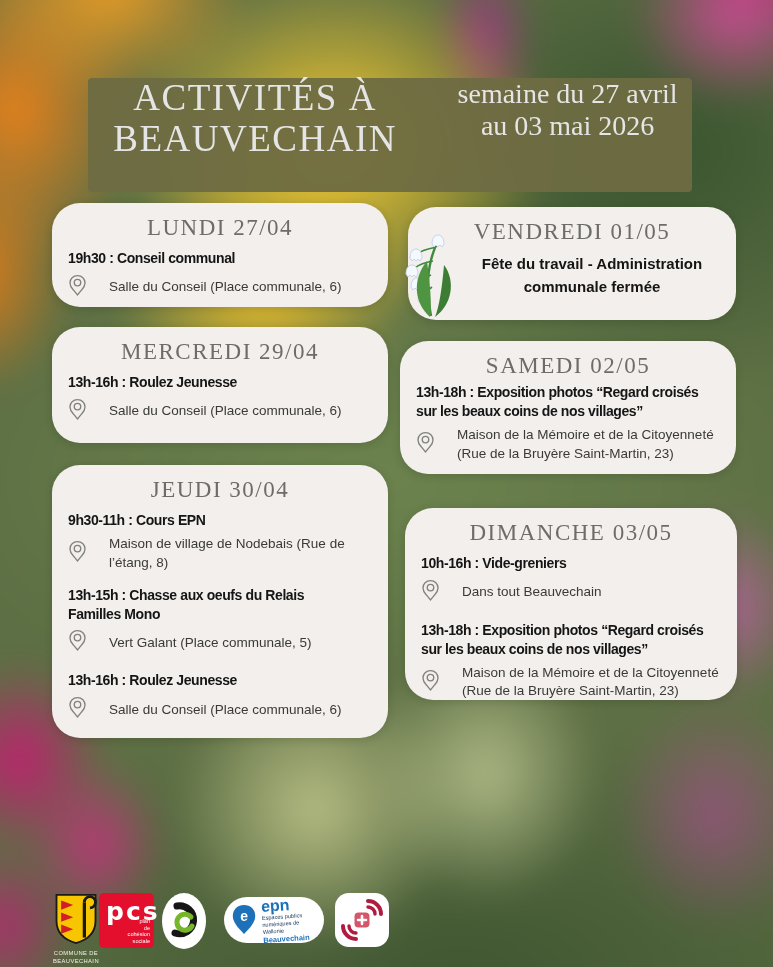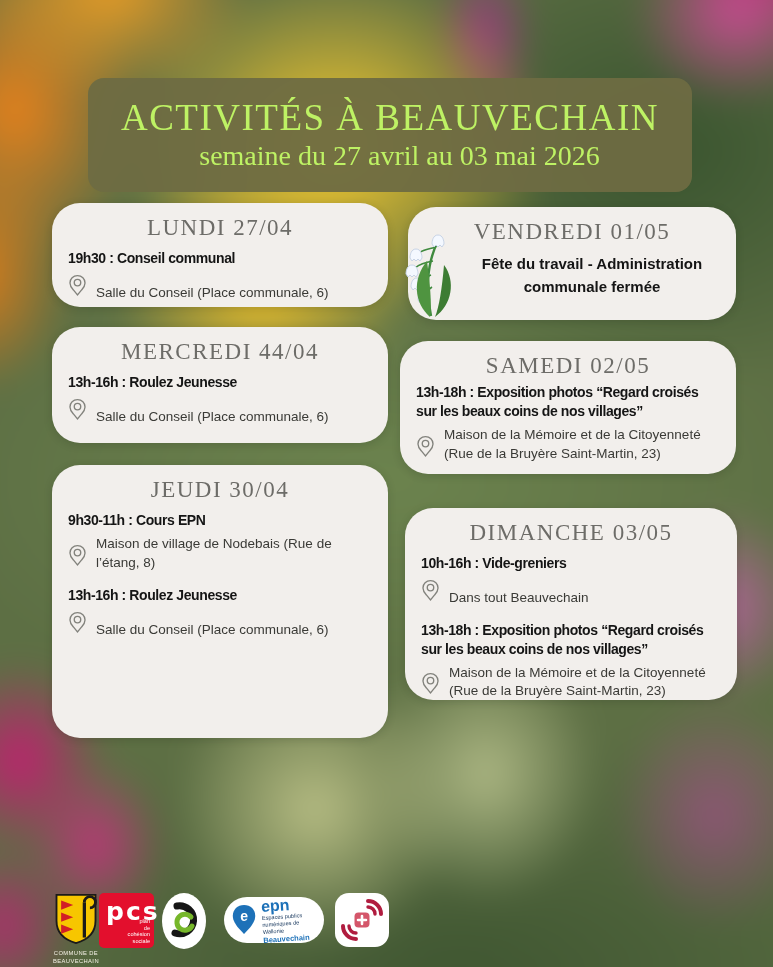--- a/index.html
+++ b/index.html
@@ -22,34 +22,34 @@
         radial-gradient(600px 320px at 420px 520px, rgba(120,148,86,.55), rgba(120,148,86,0) 75%),
         radial-gradient(120px 140px at 60px 800px,  rgba(200,25,115,.92), rgba(200,25,115,0) 70%),
         radial-gradient(100px 120px at 135px 885px, rgba(205,45,130,.85), rgba(205,45,130,0) 70%),
         radial-gradient(95px 115px at 45px 965px,   rgba(195,30,120,.8),  rgba(195,30,120,0) 70%),
         radial-gradient(200px 200px at 355px 850px, rgba(226,226,162,.7), rgba(226,226,162,0) 72%),
         radial-gradient(160px 180px at 525px 815px, rgba(232,236,178,.6), rgba(232,236,178,0) 72%),
         radial-gradient(120px 140px at 765px 645px, rgba(195,95,170,.8),  rgba(195,95,170,0) 70%),
         radial-gradient(145px 165px at 755px 855px, rgba(178,72,152,.6),  rgba(178,72,152,0) 70%),
         radial-gradient(700px 320px at 500px 1010px,rgba(48,74,40,.65),   rgba(48,74,40,0) 78%);}
   
-  .banner{position:absolute;left:88px;top:78px;width:604px;height:114px;border-radius:16px;
-          background:rgba(110,107,66,.95);color:#bef264;text-align:center;
-          display:flex;flex-direction:column;justify-content:center;gap:2px;}
+  .banner{position:absolute;left:88px;top:78px;width:604px;height:114px;border-radius:4px;
+          background:rgba(110,107,66,.95);color:#e5e5e5;text-align:center;
+          display:flex;flex-direction:row;justify-content:center;gap:2px;}
   .banner h1{margin:0;font-family:"Liberation Serif",serif;font-weight:400;font-size:37px;
              letter-spacing:1.5px;line-height:1.1;}
   .banner p{margin:0;font-family:"Liberation Serif",serif;font-weight:400;font-size:28px;line-height:1.15;padding-left:19px;}
   
   .card{position:absolute;background:#f2efec;border-radius:28px;box-sizing:border-box;
         padding:8px 16px 10px;box-shadow:0 2px 8px rgba(30,40,20,.18);}
   .day{margin:4px 0 8px;text-align:center;font-family:"Liberation Serif",serif;font-weight:400;
        font-size:23px;letter-spacing:1.5px;color:#6d6c68;}
   .etitle{margin:0 0 5px;font-weight:700;font-size:14px;letter-spacing:-0.4px;color:#151515;
           line-height:1.35;white-space:pre-line;}
-  .loc{display:flex;align-items:flex-end;gap:9px;color:#3a3a36;font-size:13.5px;line-height:1.4;}
+  .loc{display:flex;align-items:center;gap:22px;color:#3a3a36;font-size:13.5px;line-height:1.4;}
   .loc-text{white-space:pre-line;}
   .pin{flex:0 0 auto;margin-top:1px;}
   .event + .event{margin-top:13px;}
   .note{margin:6px 4px 0 44px;font-weight:700;font-size:15px;color:#151515;text-align:center;
         line-height:1.5;white-space:pre-line;}
   .lily{position:absolute;left:-8px;top:16px;}
   
   .logos{position:absolute;left:0;top:888px;width:773px;height:79px;margin-left:36px;}
   .blason{position:absolute;left:15px;top:5px;width:50px;text-align:center;}
   .blason-caption{color:#f5f2e6;font-size:5.8px;letter-spacing:.4px;line-height:1.35;
@@ -112,21 +112,21 @@
         <path d="M30 94C14 80 12 56 27 38C30 62 32 80 30 94Z" fill="#4f9440"></path>
         <path d="M35 94C52 82 56 58 44 42C42 66 39 84 35 94Z" fill="#3d7c33"></path>
       </svg>
     </span>
     <h2 class="day">VENDREDI 01/05</h2>
     <p class="note">Fête du travail - Administration
 communale fermée</p>
   </section>
 
   <section class="card" style="left:52px;top:327px;width:336px;height:116px">
-    <h2 class="day">MERCREDI 44/04</h2>
+    <h2 class="day">MERCREDI 29/04</h2>
     <div class="event">
       <p class="etitle">13h-16h : Roulez Jeunesse</p>
       <div class="loc">
         <span class="pin">
           <svg width="19" height="23" viewBox="0 0 24 29">
               <path d="M12 2C6.5 2 2.5 6 2.5 11.2c0 3.4 1.9 6.3 4.3 8.9L12 26.5l5.2-6.4c2.4-2.6 4.3-5.5 4.3-8.9C21.5 6 17.5 2 12 2Z" fill="none" stroke="#82827c" stroke-width="1.7"></path>
               <circle cx="12" cy="10.8" r="4.1" fill="none" stroke="#82827c" stroke-width="1.7"></circle>
             </svg>
         </span>
         <span class="loc-text">Salle du Conseil (Place communale, 6)</span>
@@ -158,20 +158,33 @@
       <p class="etitle">9h30-11h : Cours EPN</p>
       <div class="loc">
         <span class="pin">
           <svg width="19" height="23" viewBox="0 0 24 29">
               <path d="M12 2C6.5 2 2.5 6 2.5 11.2c0 3.4 1.9 6.3 4.3 8.9L12 26.5l5.2-6.4c2.4-2.6 4.3-5.5 4.3-8.9C21.5 6 17.5 2 12 2Z" fill="none" stroke="#82827c" stroke-width="1.7"></path>
               <circle cx="12" cy="10.8" r="4.1" fill="none" stroke="#82827c" stroke-width="1.7"></circle>
             </svg>
         </span>
         <span class="loc-text">Maison de village de Nodebais (Rue de
 l’étang, 8)</span>
+      </div>
+    </div>
+    <div class="event">
+      <p class="etitle">13h-15h : Chasse aux oeufs du Relais
+Familles Mono</p>
+      <div class="loc">
+        <span class="pin">
+          <svg width="19" height="23" viewBox="0 0 24 29">
+              <path d="M12 2C6.5 2 2.5 6 2.5 11.2c0 3.4 1.9 6.3 4.3 8.9L12 26.5l5.2-6.4c2.4-2.6 4.3-5.5 4.3-8.9C21.5 6 17.5 2 12 2Z" fill="none" stroke="#82827c" stroke-width="1.7"></path>
+              <circle cx="12" cy="10.8" r="4.1" fill="none" stroke="#82827c" stroke-width="1.7"></circle>
+            </svg>
+        </span>
+        <span class="loc-text">Vert Galant (Place communale, 5)</span>
       </div>
     </div>
     <div class="event">
       <p class="etitle">13h-16h : Roulez Jeunesse</p>
       <div class="loc">
         <span class="pin">
           <svg width="19" height="23" viewBox="0 0 24 29">
               <path d="M12 2C6.5 2 2.5 6 2.5 11.2c0 3.4 1.9 6.3 4.3 8.9L12 26.5l5.2-6.4c2.4-2.6 4.3-5.5 4.3-8.9C21.5 6 17.5 2 12 2Z" fill="none" stroke="#82827c" stroke-width="1.7"></path>
               <circle cx="12" cy="10.8" r="4.1" fill="none" stroke="#82827c" stroke-width="1.7"></circle>
             </svg>

